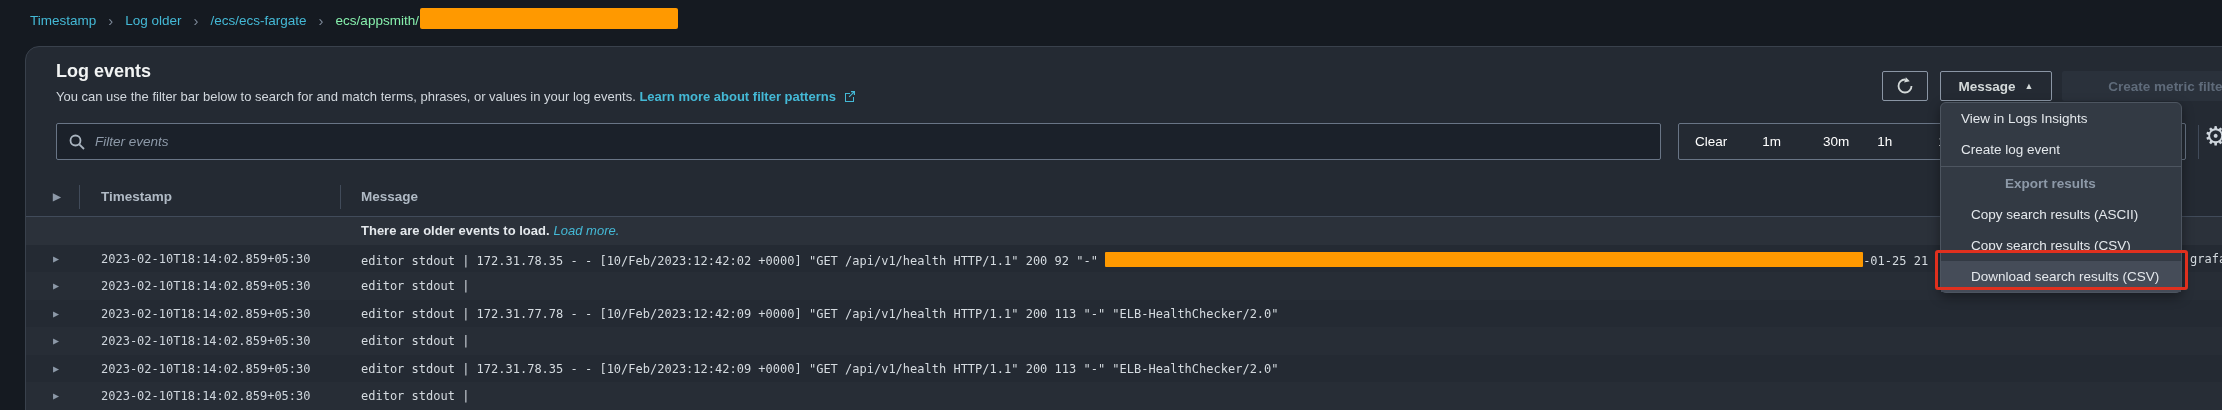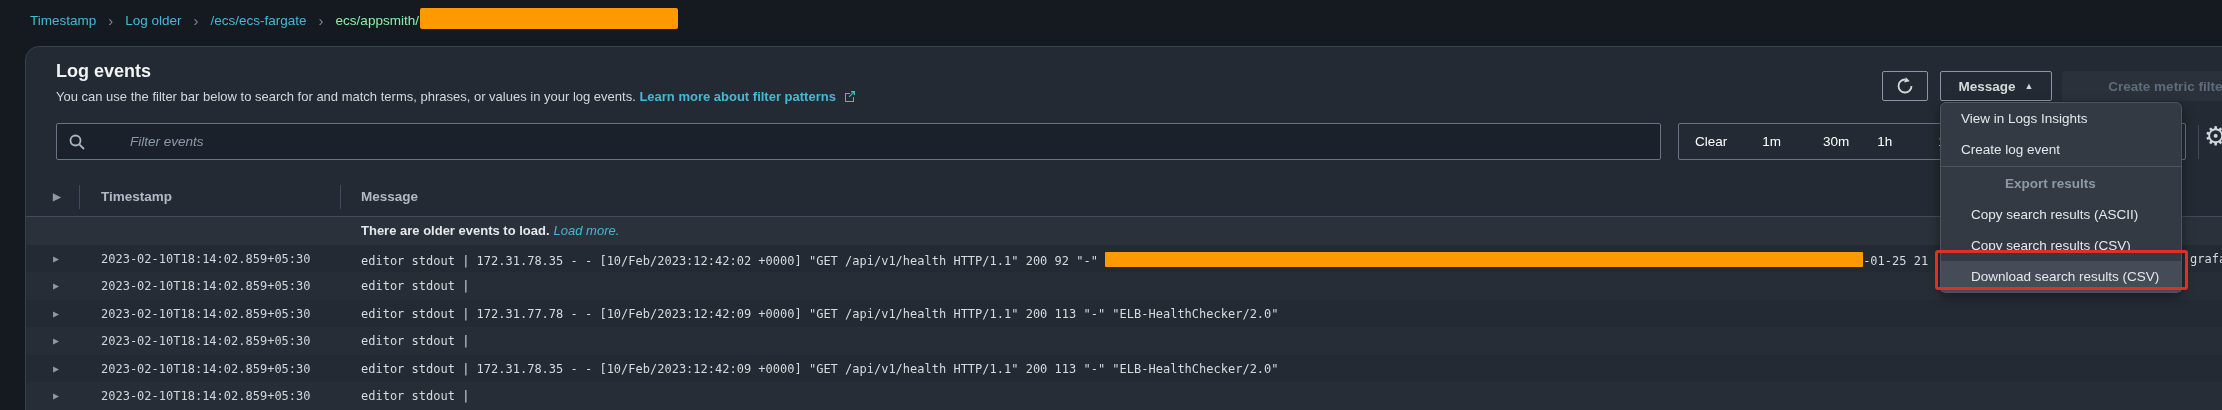--- a/index.html
+++ b/index.html
@@ -29,21 +29,21 @@
     justify-content:center; border:1px solid #8b96a5; border-radius:2px; color:#d4dada;
     font-size:13.5px; font-weight:700; cursor:pointer; background:transparent; }
   #refresh-btn { left:1856px; width:46px; }
   #actions-btn { left:1914px; width:112px; gap:9px; }
   #actions-btn .caret { font-size:9px; position:relative; top:0px; }
   #cmf-btn { left:2036px; width:212px; border:none; background:#2a313b; color:#5f6b7a; }
 
   
   #filter-input-wrap { position:absolute; left:30px; top:76px; width:1605px; height:37px;
     background:#1b212a; border:1px solid #697586; border-radius:2px; display:flex;
-    align-items:center; padding:0 12px;gap:35px; }
+    align-items:center; padding:0 12px; }
   #filter-input { flex:1; background:transparent; border:none; outline:none; color:#d5dbe0;
     font-size:13.5px; margin-left:10px; font-family:"Liberation Sans", sans-serif; }
   #filter-input::placeholder { color:#8d99a8; font-style:italic; }
 
   #time-control { position:absolute; left:1652px; top:76px; width:508px; height:37px;
     border:1px solid #697586; border-radius:2px; display:flex; align-items:center;
     font-size:13.5px; color:#ffffff; white-space:nowrap; overflow:hidden; }
   .time-item { cursor:pointer; }
   .time-item:nth-child(1){ margin-left:16px; }
   .time-item:nth-child(2){ margin-left:35px; }

